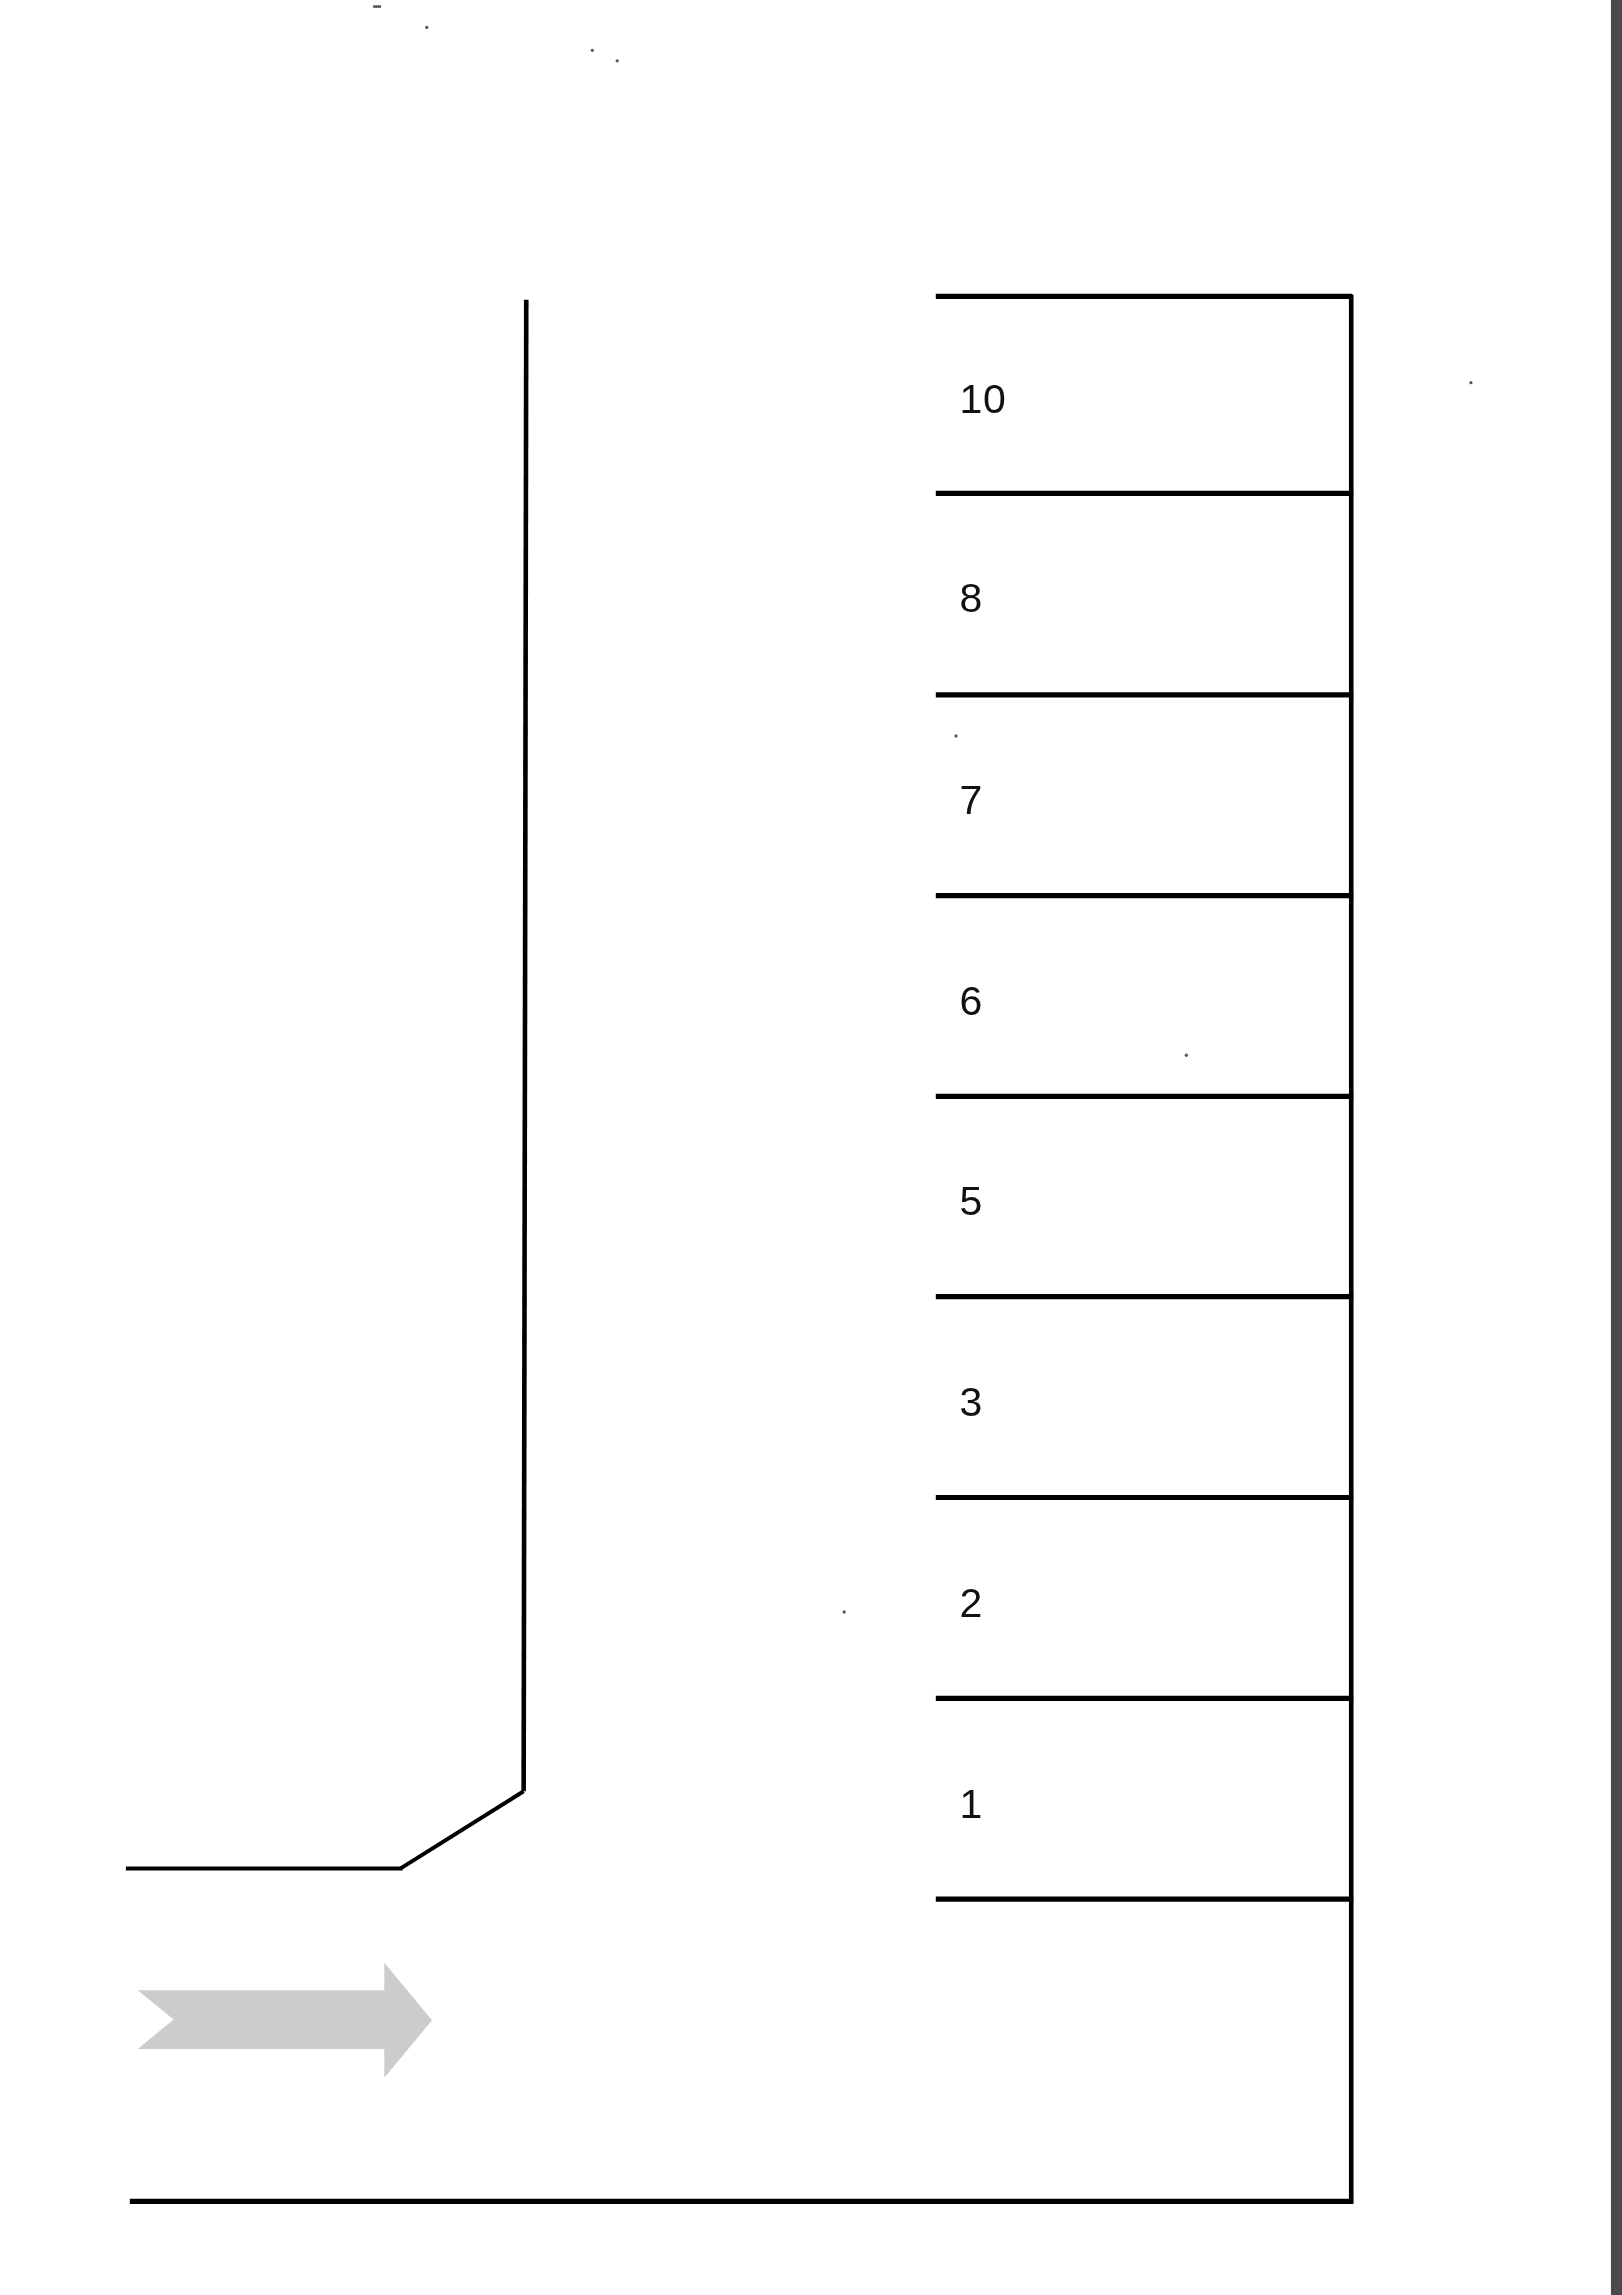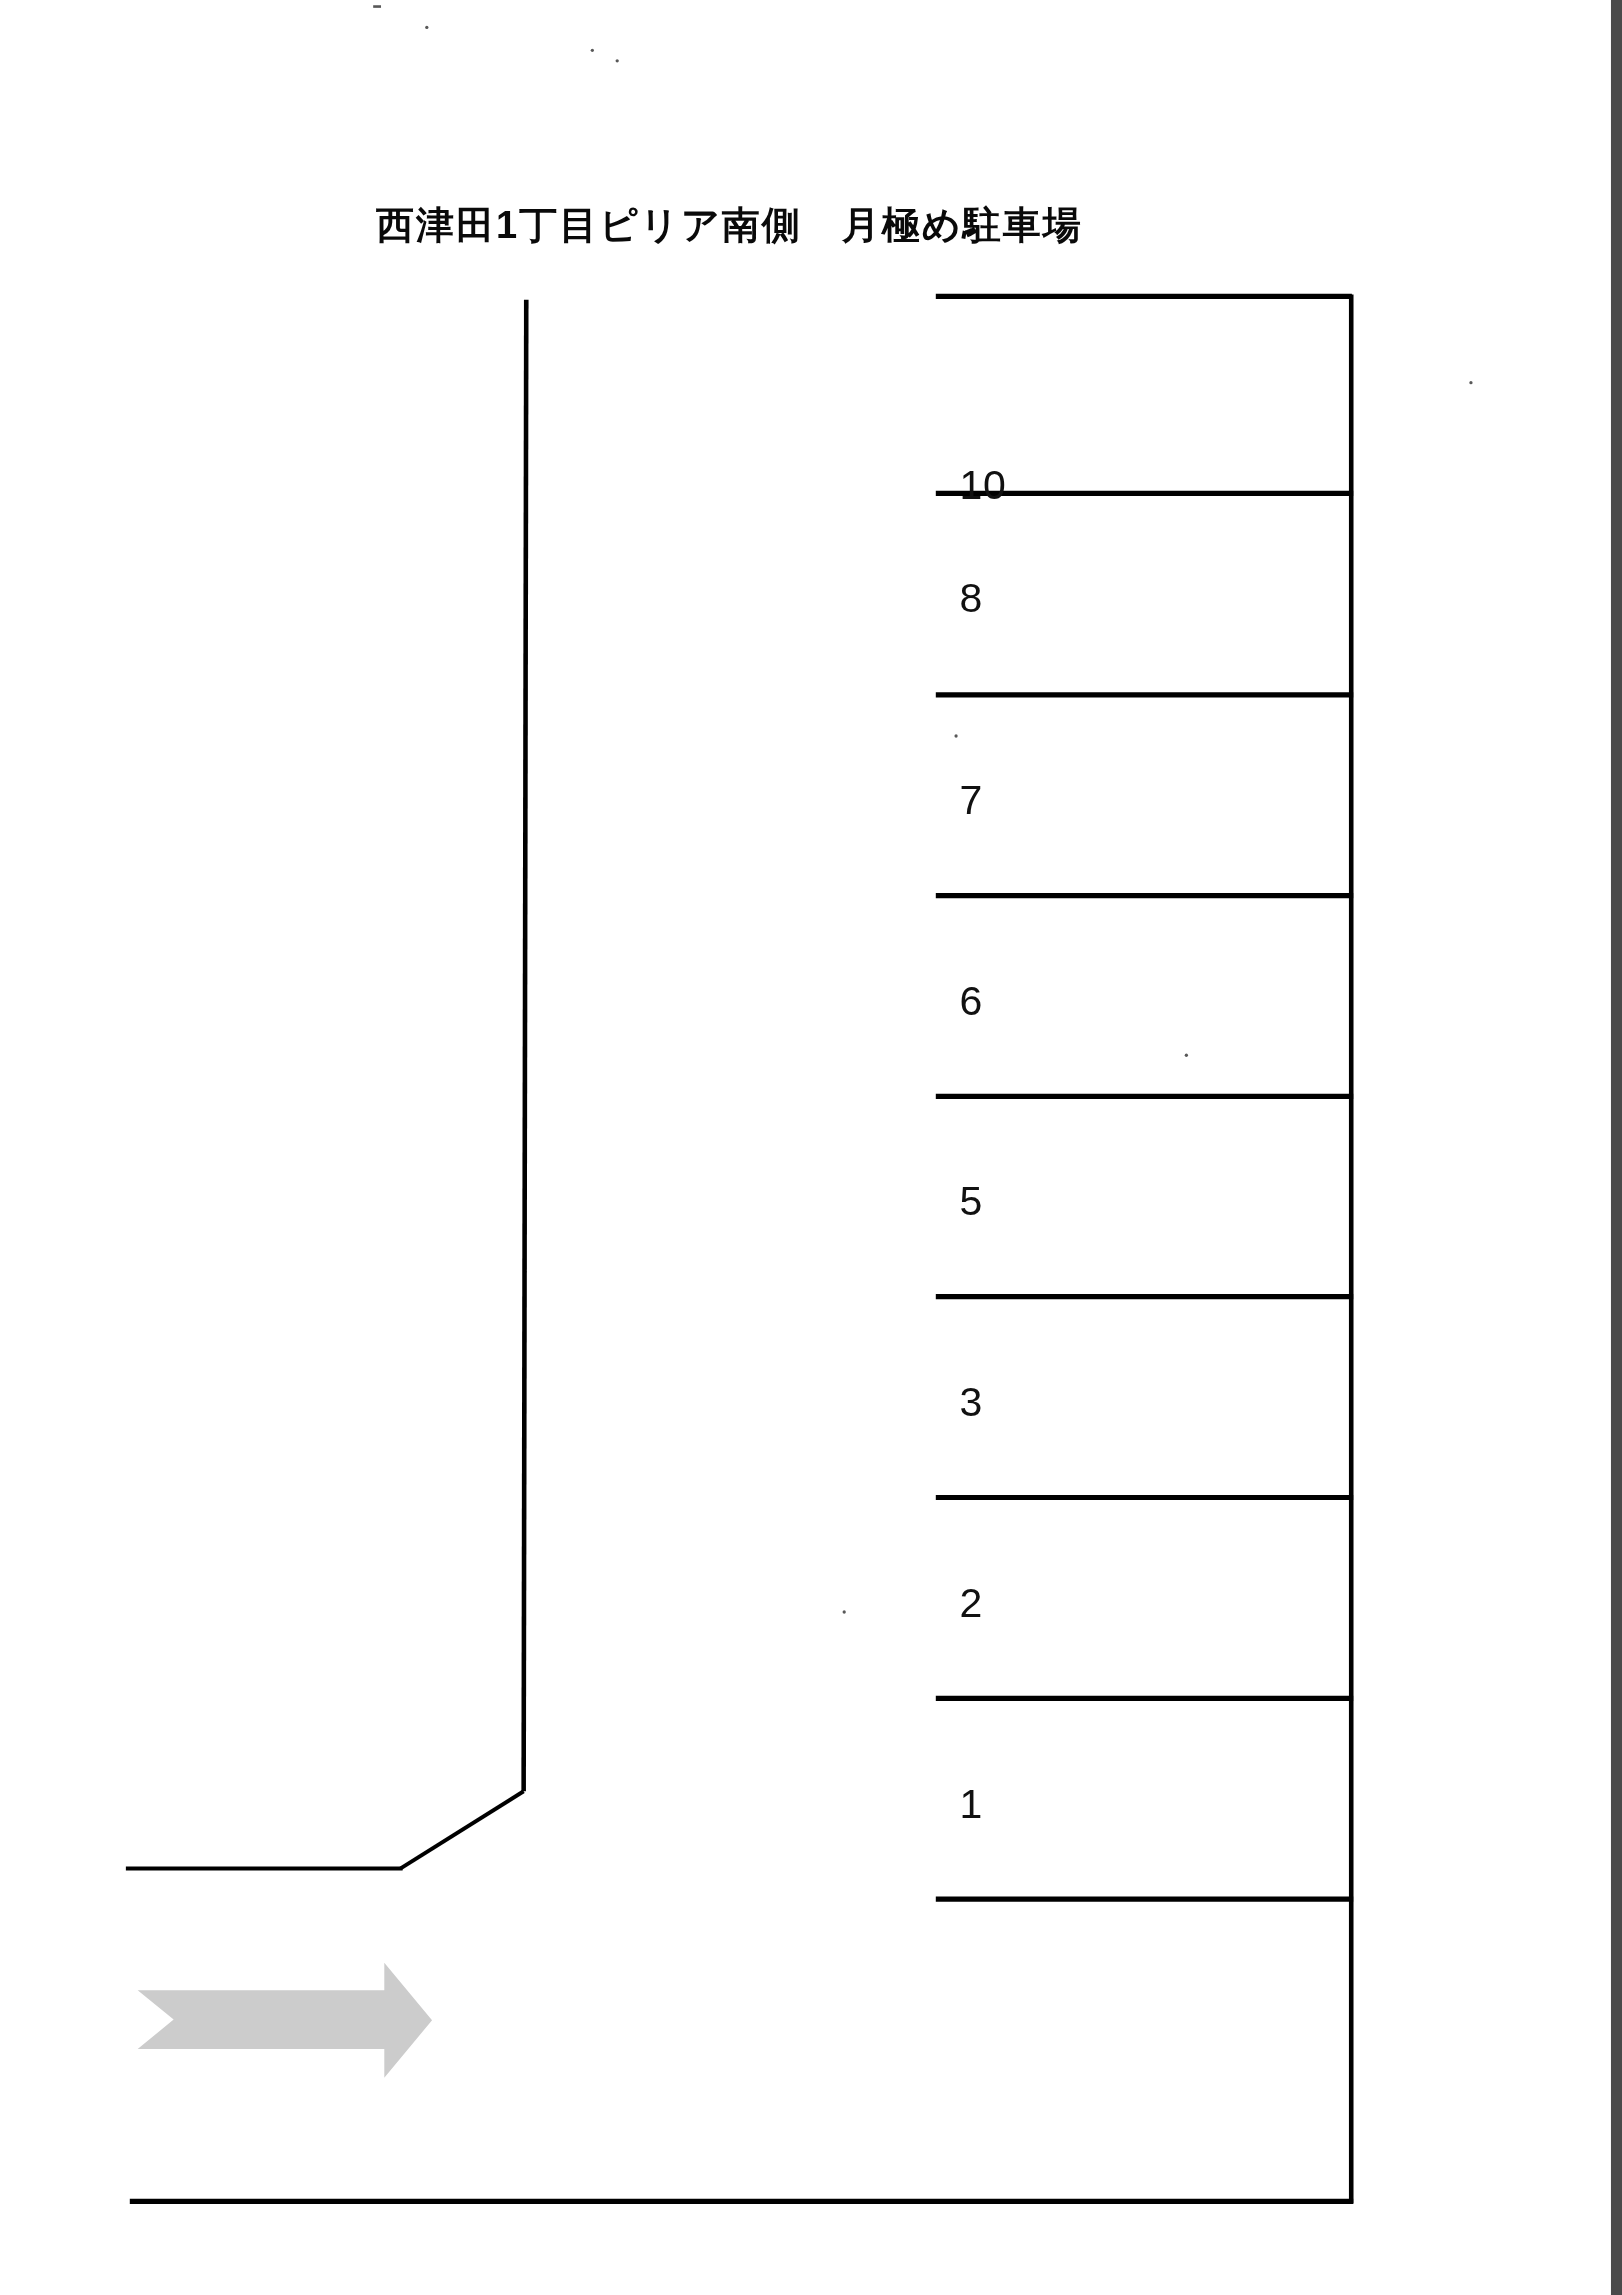--- a/index.html
+++ b/index.html
@@ -42,21 +42,20 @@
     font-size:41px;
     color:#111111;
     letter-spacing:0.7px;
   }
 </style>
 </head>
 <body>
 
 <div class="page">
 
-  <div class="map-title">西津田1丁目ピリア南側　月極め駐車場</div>
 
   <svg class="svg-layer" viewBox="0 0 2480 3508" xmlns="http://www.w3.org/2000/svg">
 
     <g fill="none" stroke="#000000">
 
       <line x1="1430" y1="453" x2="2066" y2="453" stroke-width="8"></line>
       <line x1="1430" y1="754" x2="2068" y2="754" stroke-width="8"></line>
       <line x1="1430" y1="1062" x2="2068" y2="1062" stroke-width="8"></line>
       <line x1="1430" y1="1369" x2="2068" y2="1369" stroke-width="8"></line>
       <line x1="1430" y1="1676" x2="2068" y2="1676" stroke-width="8"></line>
@@ -83,21 +82,21 @@
       <circle cx="652" cy="42" r="2.5"></circle>
       <circle cx="905" cy="77" r="2.5"></circle>
       <circle cx="943" cy="93" r="2.5"></circle>
       <circle cx="2248" cy="585" r="2.5"></circle>
       <circle cx="1461" cy="1125" r="2.5"></circle>
       <circle cx="1813" cy="1613" r="2.5"></circle>
       <circle cx="1290" cy="2464" r="2.5"></circle>
     </g>
   </svg>
 
-  <div class="space" style="top:312px;height:197px;align-items:flex-end;">
+  <div class="space" style="top:296px;height:197px;">
     <span class="space-label">10</span>
   </div>
   <div class="space" style="top:493px;height:202px;">
     <span class="space-label">8</span>
   </div>
   <div class="space" style="top:695px;height:201px;">
     <span class="space-label">7</span>
   </div>
   <div class="space" style="top:896px;height:201px;">
     <span class="space-label">6</span>

